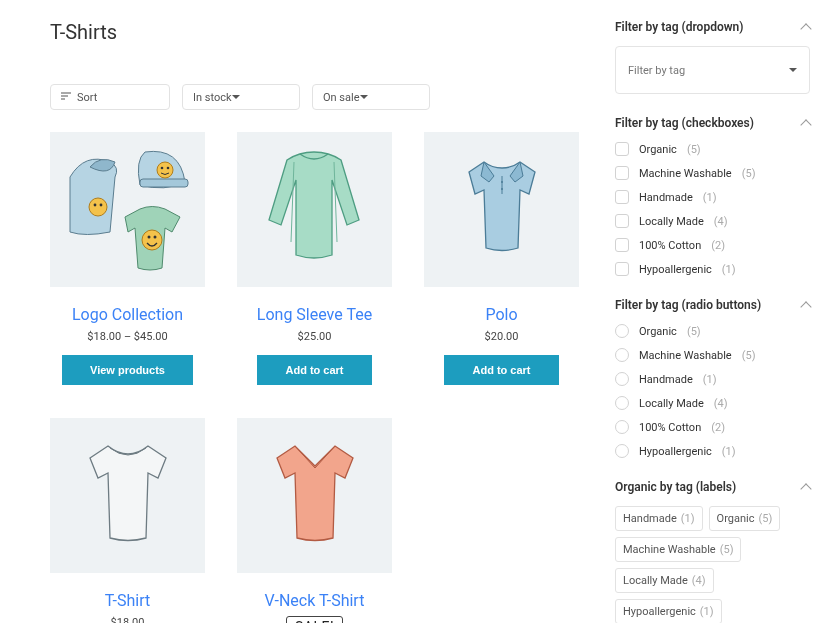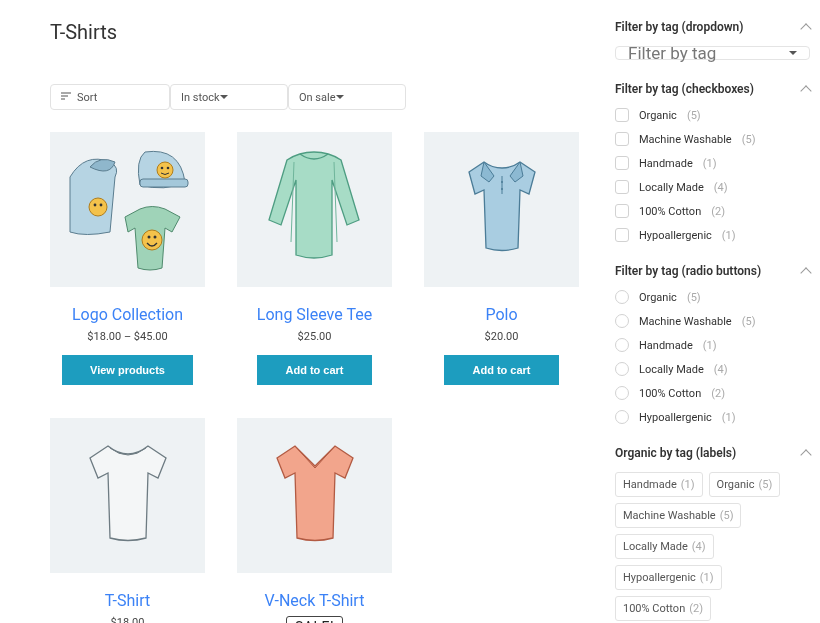--- a/index.html
+++ b/index.html
@@ -16,21 +16,21 @@
   .main { flex: 0 0 545px; }
   .sidebar { flex: 1; padding-left: 20px; padding-right: 10px; }
 
   h1.title {
     font-size: 20px;
     font-weight: 400;
     color: #333;
     margin-bottom: 40px;
   }
 
-  .toolbar { display: flex; margin-bottom: 22px; }
+  .toolbar { display: flex; gap: 12px; margin-bottom: 22px; }
   .pill {
     border: 1px solid #e2e2e2;
     border-radius: 4px;
     background: #fff;
     height: 26px;
     display: flex;
     align-items: center;
     padding: 0 10px;
     font-size: 11px;
     color: #555;
@@ -92,24 +92,24 @@
   .chev-up {
     width: 8px; height: 8px;
     border-left: 1.3px solid #999;
     border-top: 1.3px solid #999;
     transform: rotate(45deg);
     margin-top: 3px;
   }
   .dropdown {
     border: 1px solid #e4e4e4;
     border-radius: 4px;
-    height: 14px;
+    height: 48px;
     display: flex; align-items: center; justify-content: space-between;
     padding: 0 12px;
-    font-size: 17px;
+    font-size: 11px;
     color: #777;
     cursor: pointer;
   }
   .opt-list { display: flex; flex-direction: column; gap: 10px; }
   .opt-row { display: flex; align-items: center; gap: 10px; cursor: pointer; }
   .cb {
     width: 14px; height: 14px;
     border: 1.5px solid #d2d2d2;
     border-radius: 3px;
     background: #fff;

